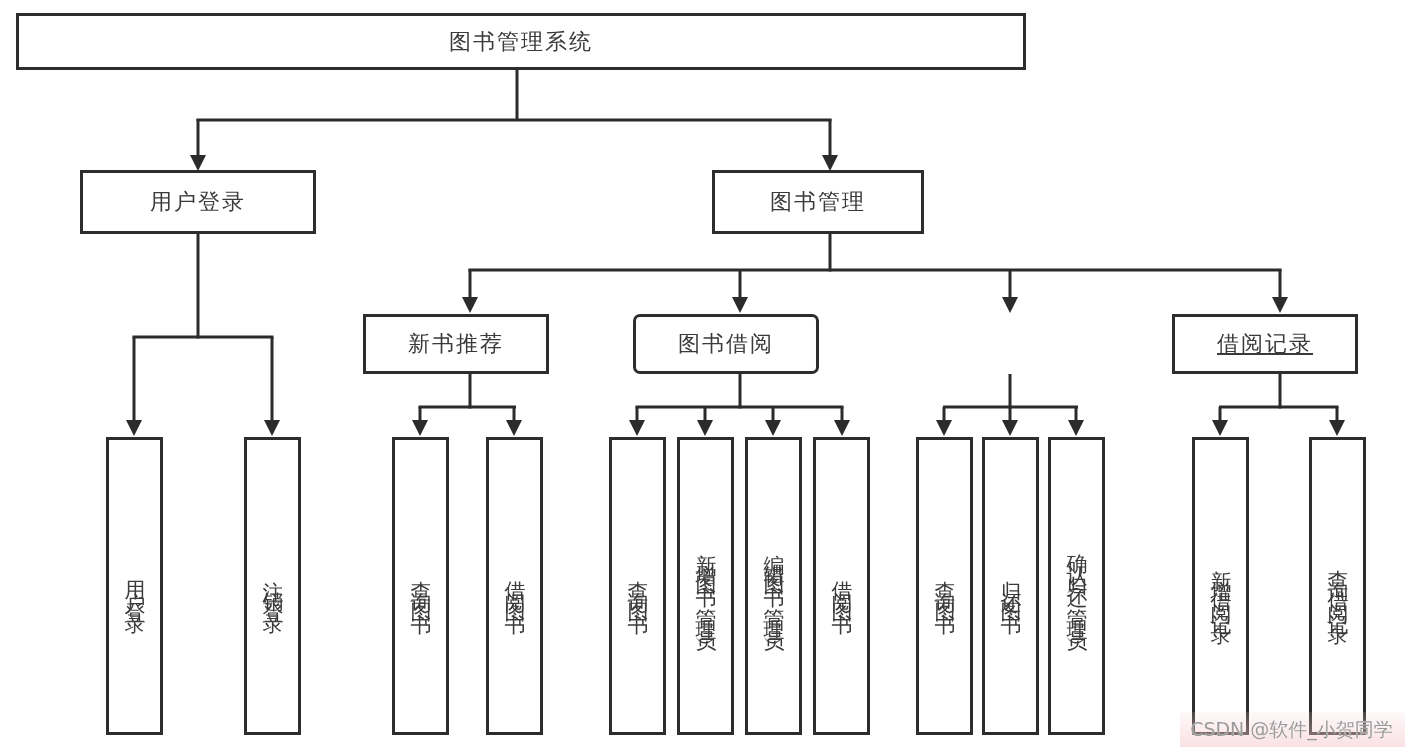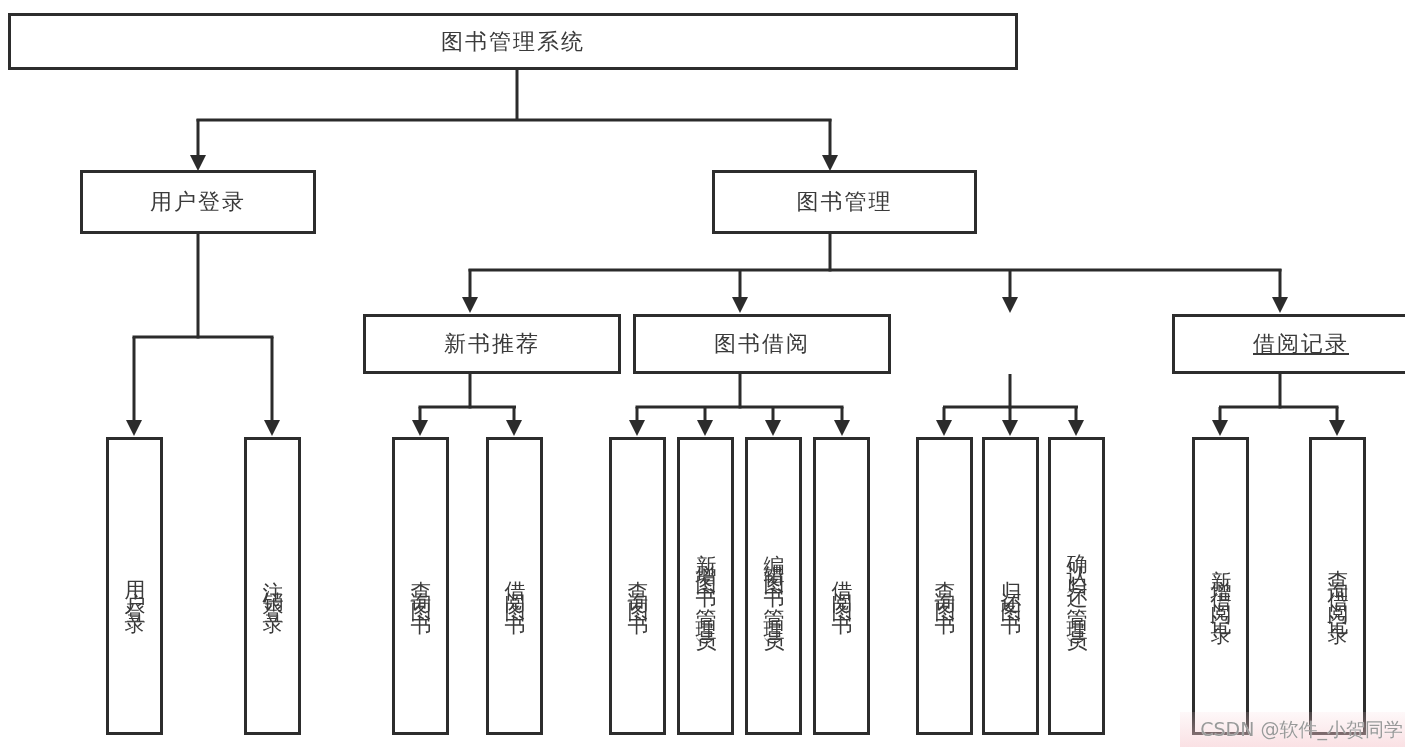--- a/index.html
+++ b/index.html
@@ -36,28 +36,28 @@
     top:437px;height:298px;width:57px;
     writing-mode:vertical-rl;
     text-orientation:mixed;
     text-align:center;
     line-height:51px;
     letter-spacing:11px;
     font-size:21px;
     color:var(--text);
   }
   
-  #node-root{left:8px;top:13px;width:1010px;height:57px;font-size:22px;}
+  #node-root{left:16px;top:13px;width:1010px;height:57px;font-size:22px;}
   
   #node-user-login{left:80px;top:170px;width:236px;height:64px;}
-  #node-book-mgmt{left:712px;top:170px;width:265px;height:64px;}
+  #node-book-mgmt{left:712px;top:170px;width:212px;height:64px;}
   
-  .lvl3{top:314px;height:60px;width:258px;}
+  .lvl3{top:314px;height:60px;width:186px;}
   #node-new-book-rec{left:363px;}
-  #node-book-borrow{left:633px;}
+  #node-book-borrow{left:633px;border-radius:7px;}
   #node-current-borrow{left:903px;}
   #node-borrow-record{left:1172px;text-decoration:underline;}
   
   #leaf-user-login{left:106px;}
   #leaf-logout{left:244px;}
   #leaf-rec-query{left:392px;}
   #leaf-rec-borrow{left:486px;}
   #leaf-bor-query{left:609px;}
   #leaf-bor-add{left:677px;}
   #leaf-bor-edit{left:745px;}
@@ -65,21 +65,21 @@
   #leaf-cur-query{left:916px;}
   #leaf-cur-return{left:982px;}
   #leaf-cur-confirm{left:1048px;}
   #leaf-record-add{left:1192px;}
   #leaf-record-query{left:1309px;}
   
   #watermark-band{
     position:absolute;
     left:1180px;top:712px;width:225px;height:35px;
     background:linear-gradient(to bottom,rgba(248,209,213,0.15),rgba(246,200,206,0.55));
-    display:flex;align-items:center;justify-content:flex-end;
+    display:flex;align-items:center;justify-content:center;
     padding-right:2px;box-sizing:border-box;
   }
   #watermark-text{
     color:var(--wm);
     font-size:19px;
     white-space:nowrap;
     text-shadow:0 0 1px #ffffff;
   }
 </style>
 </head>

